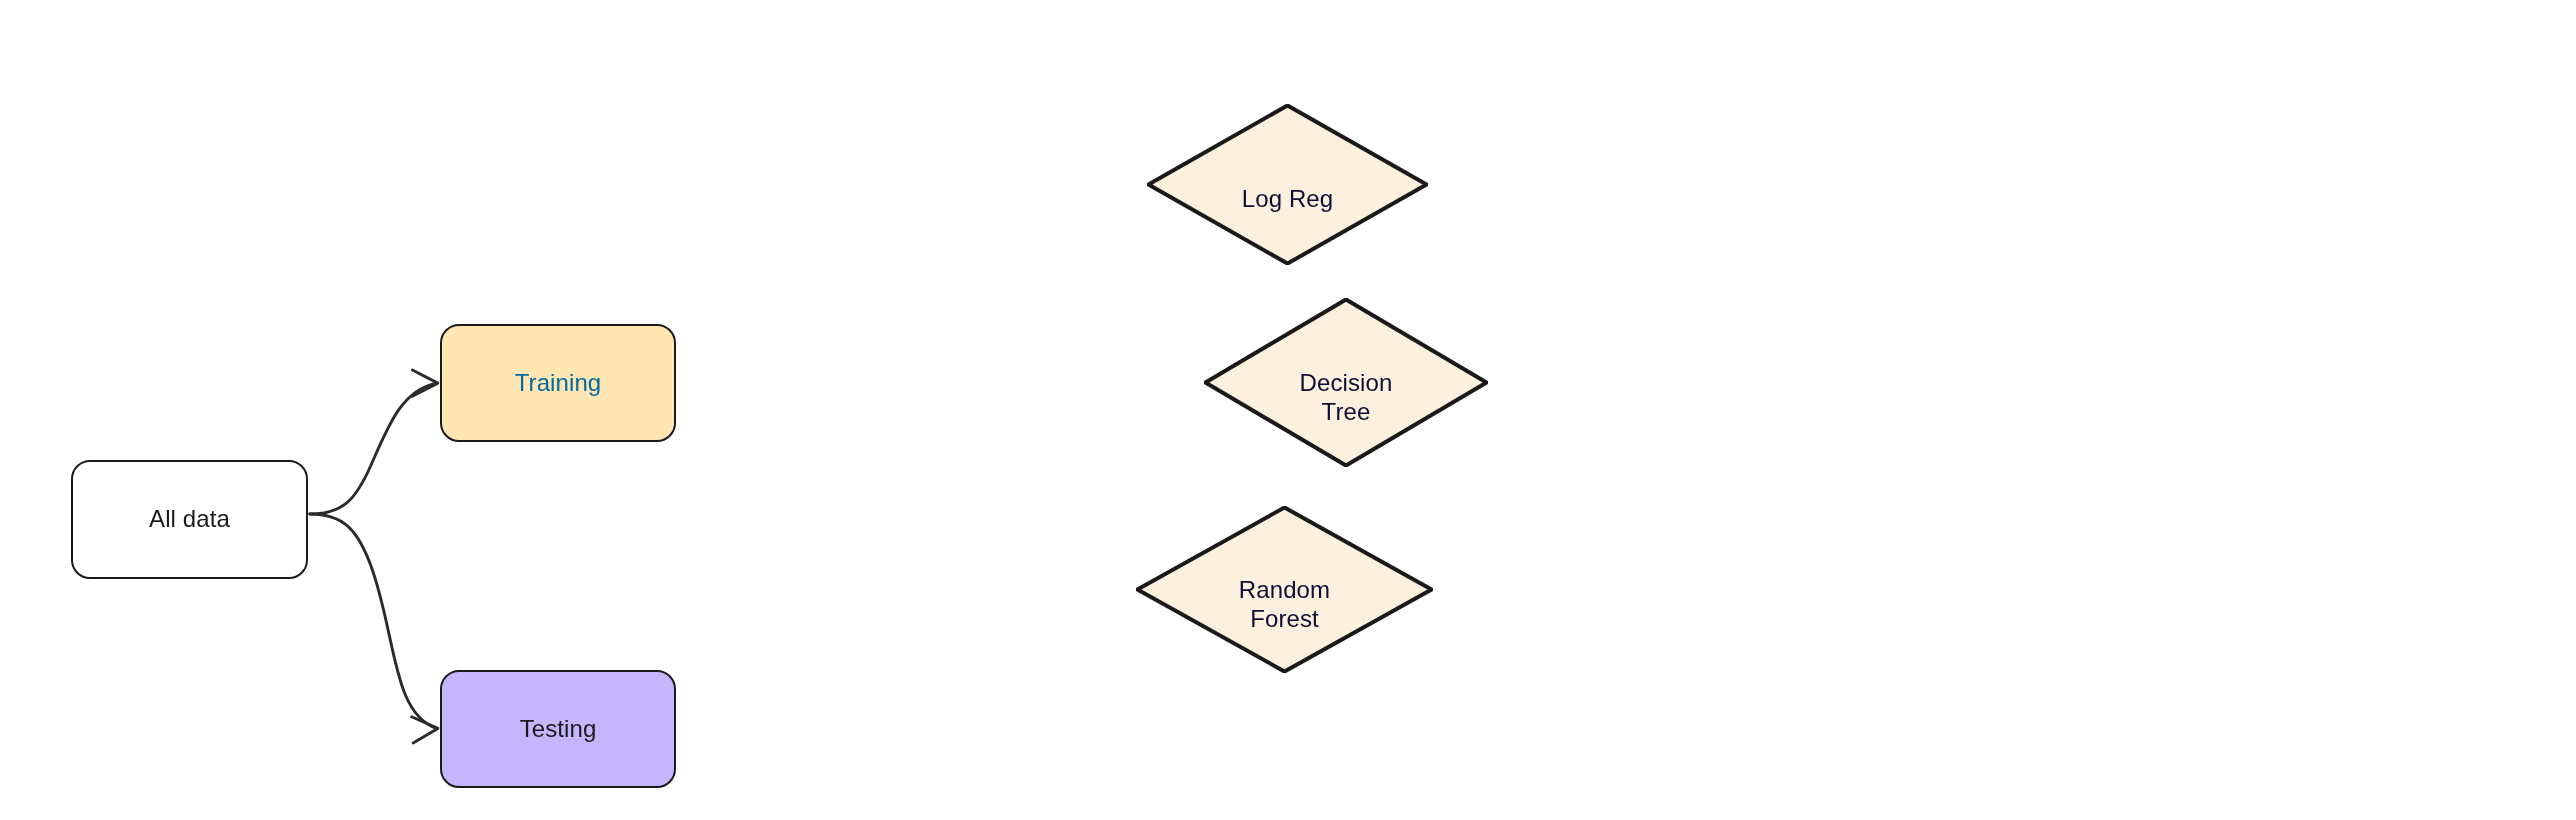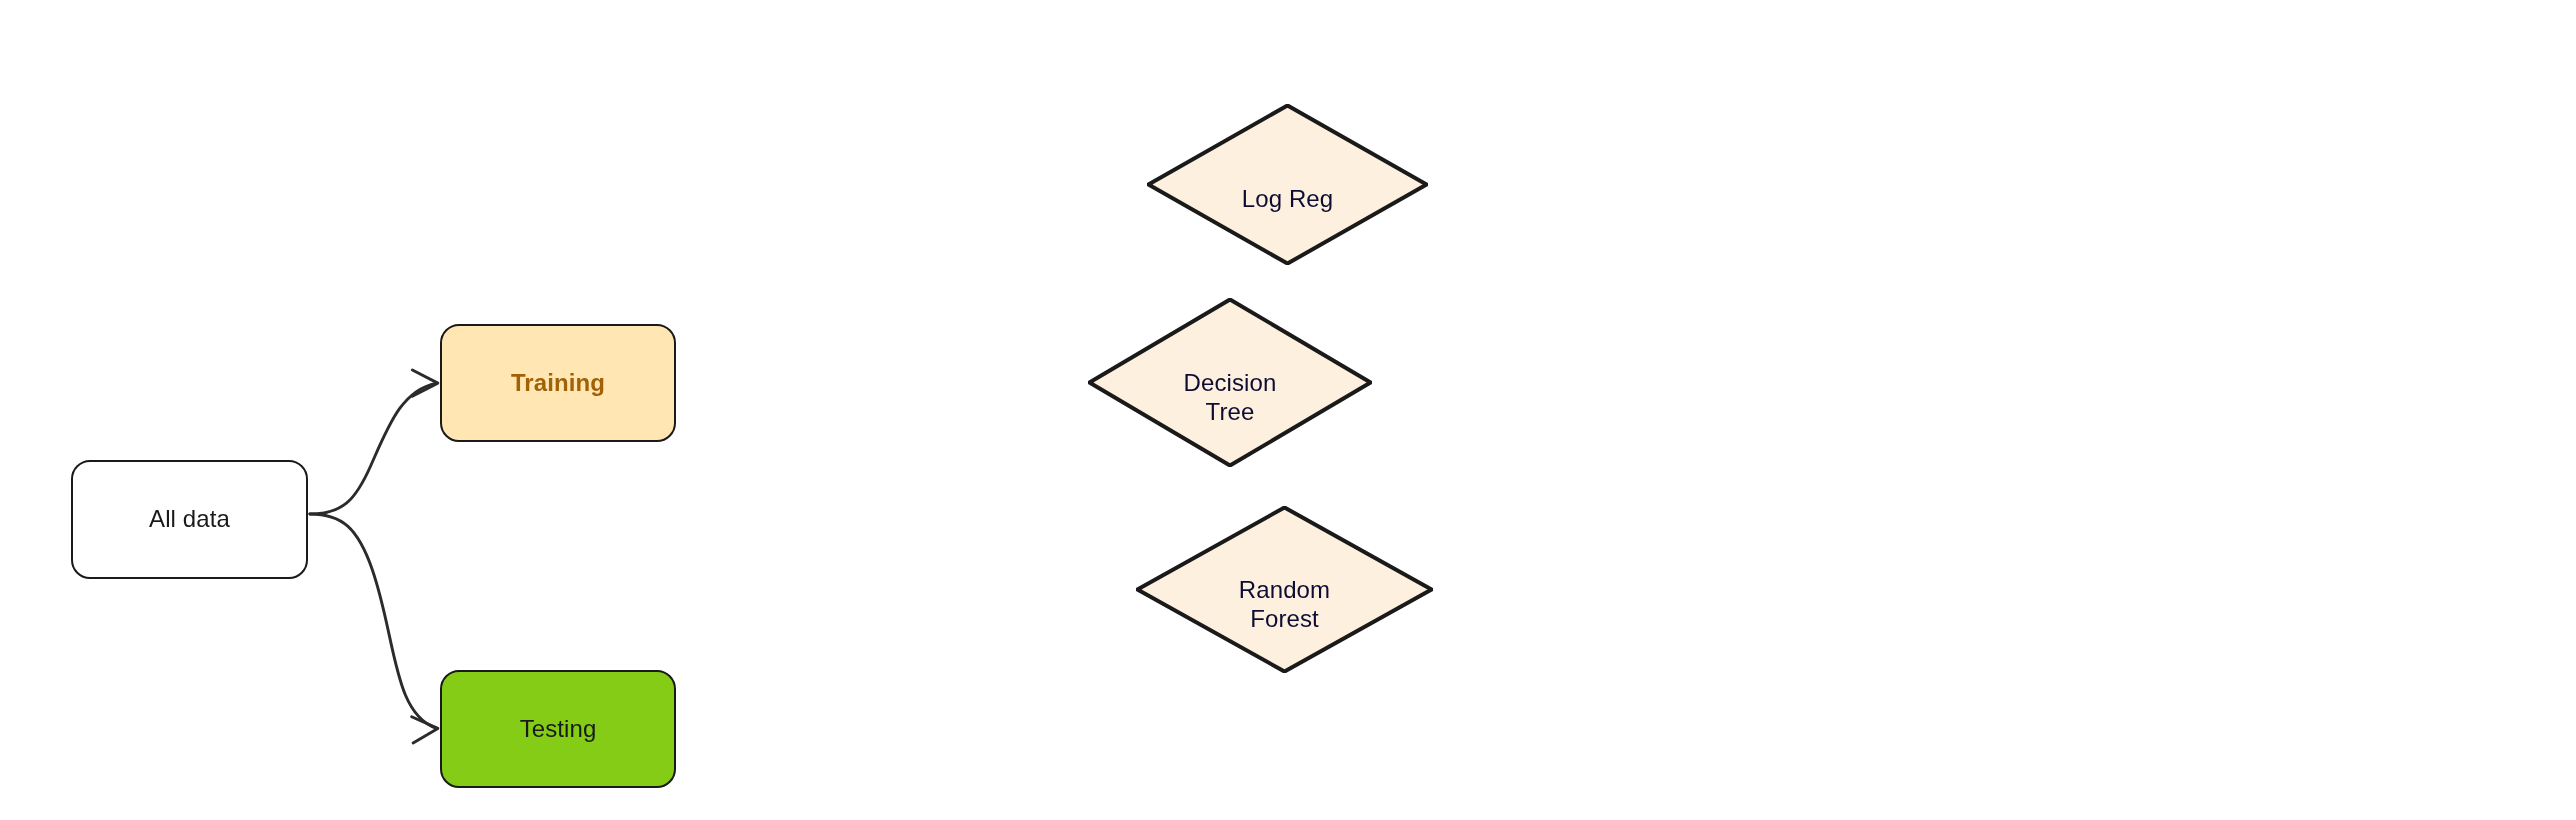--- a/index.html
+++ b/index.html
@@ -59,31 +59,30 @@
   
   #node-training {
     left: 440px;
     top: 324px;
     width: 236px;
     height: 118px;
     background: #ffe6b3;
   }
   #node-training .node-label {
     font-size: 24px;
-    color: #a16207;
-    font-weight: bold;
+    color: #0369a1;
   }
 
   
   #node-testing {
     left: 440px;
     top: 670px;
     width: 236px;
     height: 118px;
-    background: #84cc16;
+    background: #c4b5fd;
   }
   #node-testing .node-label {
     font-size: 24px;
     color: #1a1a1a;
   }
 
   
   .node-diamond {
     background: transparent;
   }
@@ -102,21 +101,21 @@
     margin-top: 30px;
   }
 
   #node-logreg {
     left: 1147px;
     top: 104px;
     width: 281px;
     height: 161px;
   }
   #node-dectree {
-    left: 1088px;
+    left: 1204px;
     top: 298px;
     width: 284px;
     height: 169px;
     justify-content: center;
   }
   #node-ranforest {
     left: 1136px;
     top: 506px;
     width: 297px;
     height: 167px;

